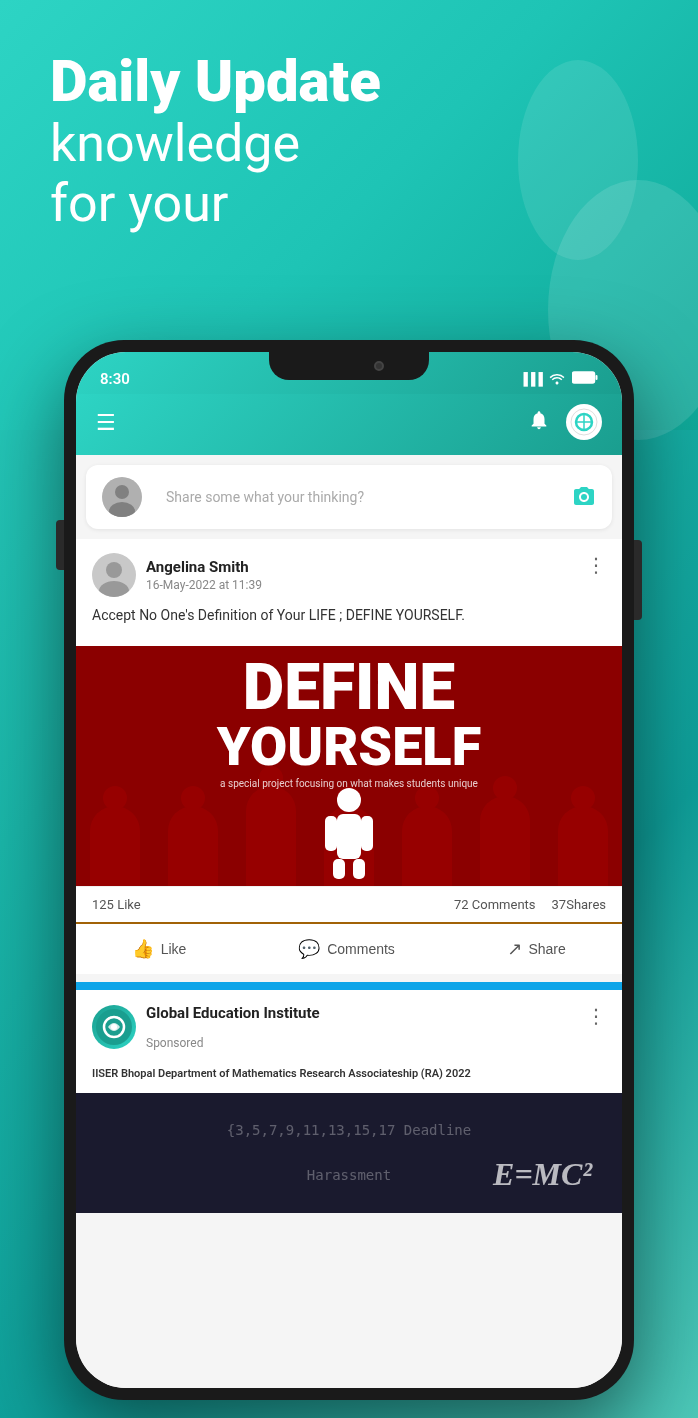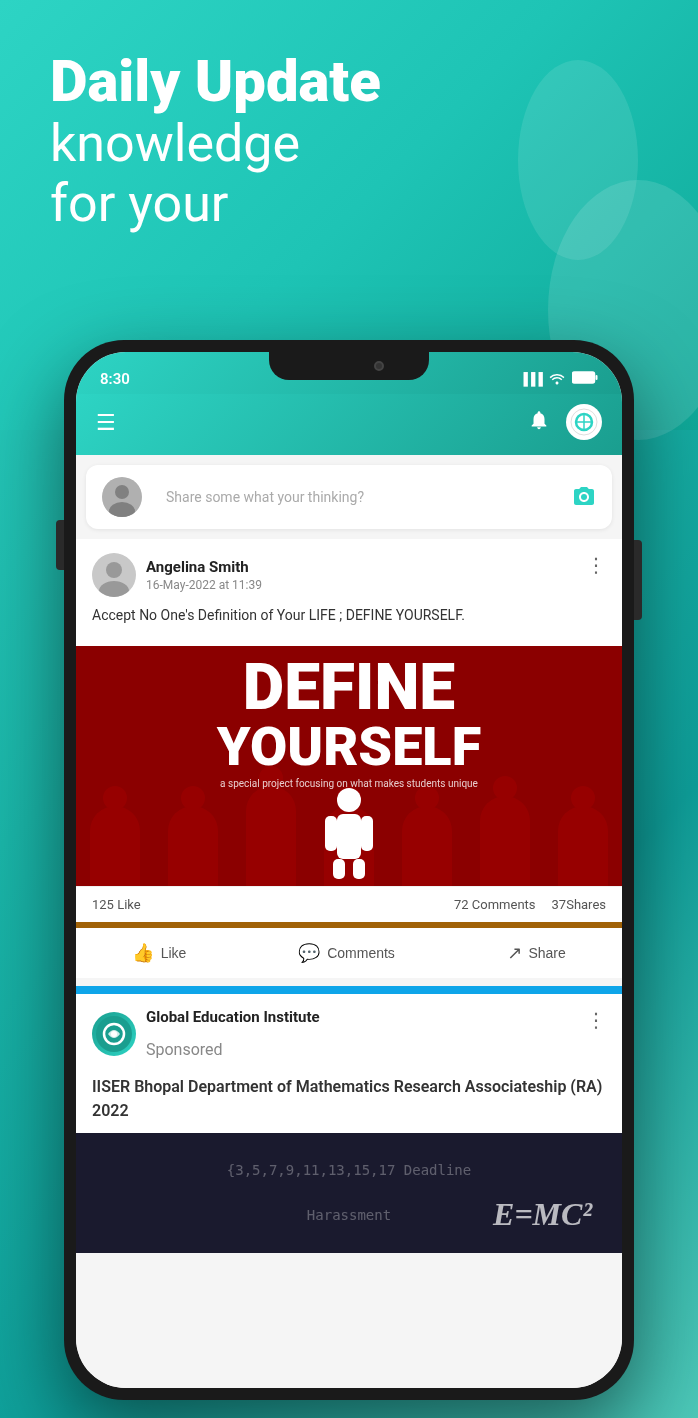--- a/index.html
+++ b/index.html
@@ -344,21 +344,21 @@
       left: 50%;
       transform: translateX(-50%);
       z-index: 3;
     }
 
     .post-stats {
       display: flex;
       justify-content: space-between;
       padding: 10px 16px;
       border-top: 1px solid #f0f0f0;
-      border-bottom: 6px solid #a16207;
+      border-bottom: 2px solid #a16207;
     }
     .stat-text {
       font-size: 13px;
       color: #555;
     }
     .post-actions {
       display: flex;
       justify-content: space-around;
       padding: 8px 0;
     }
@@ -386,27 +386,27 @@
       border-radius: 50%;
       background: linear-gradient(135deg, #1a9e8f, #2dd4c4);
       display: flex;
       align-items: center;
       justify-content: center;
       font-size: 22px;
       color: #fff;
       flex-shrink: 0;
     }
     .sponsored-label {
-      font-size: 16px;
+      font-size: 12px;
       color: #888;
       margin-top: 14px;
     }
     .sponsored-post-text {
       padding: 8px 16px 10px;
-      font-size: 16px;
+      font-size: 11px;
       color: #333;
       line-height: 1.5;
       font-weight: 600;
     }
     .sponsored-image {
       width: 100%;
       height: 120px;
       background: #1a1a2e;
       position: relative;
       overflow: hidden;

